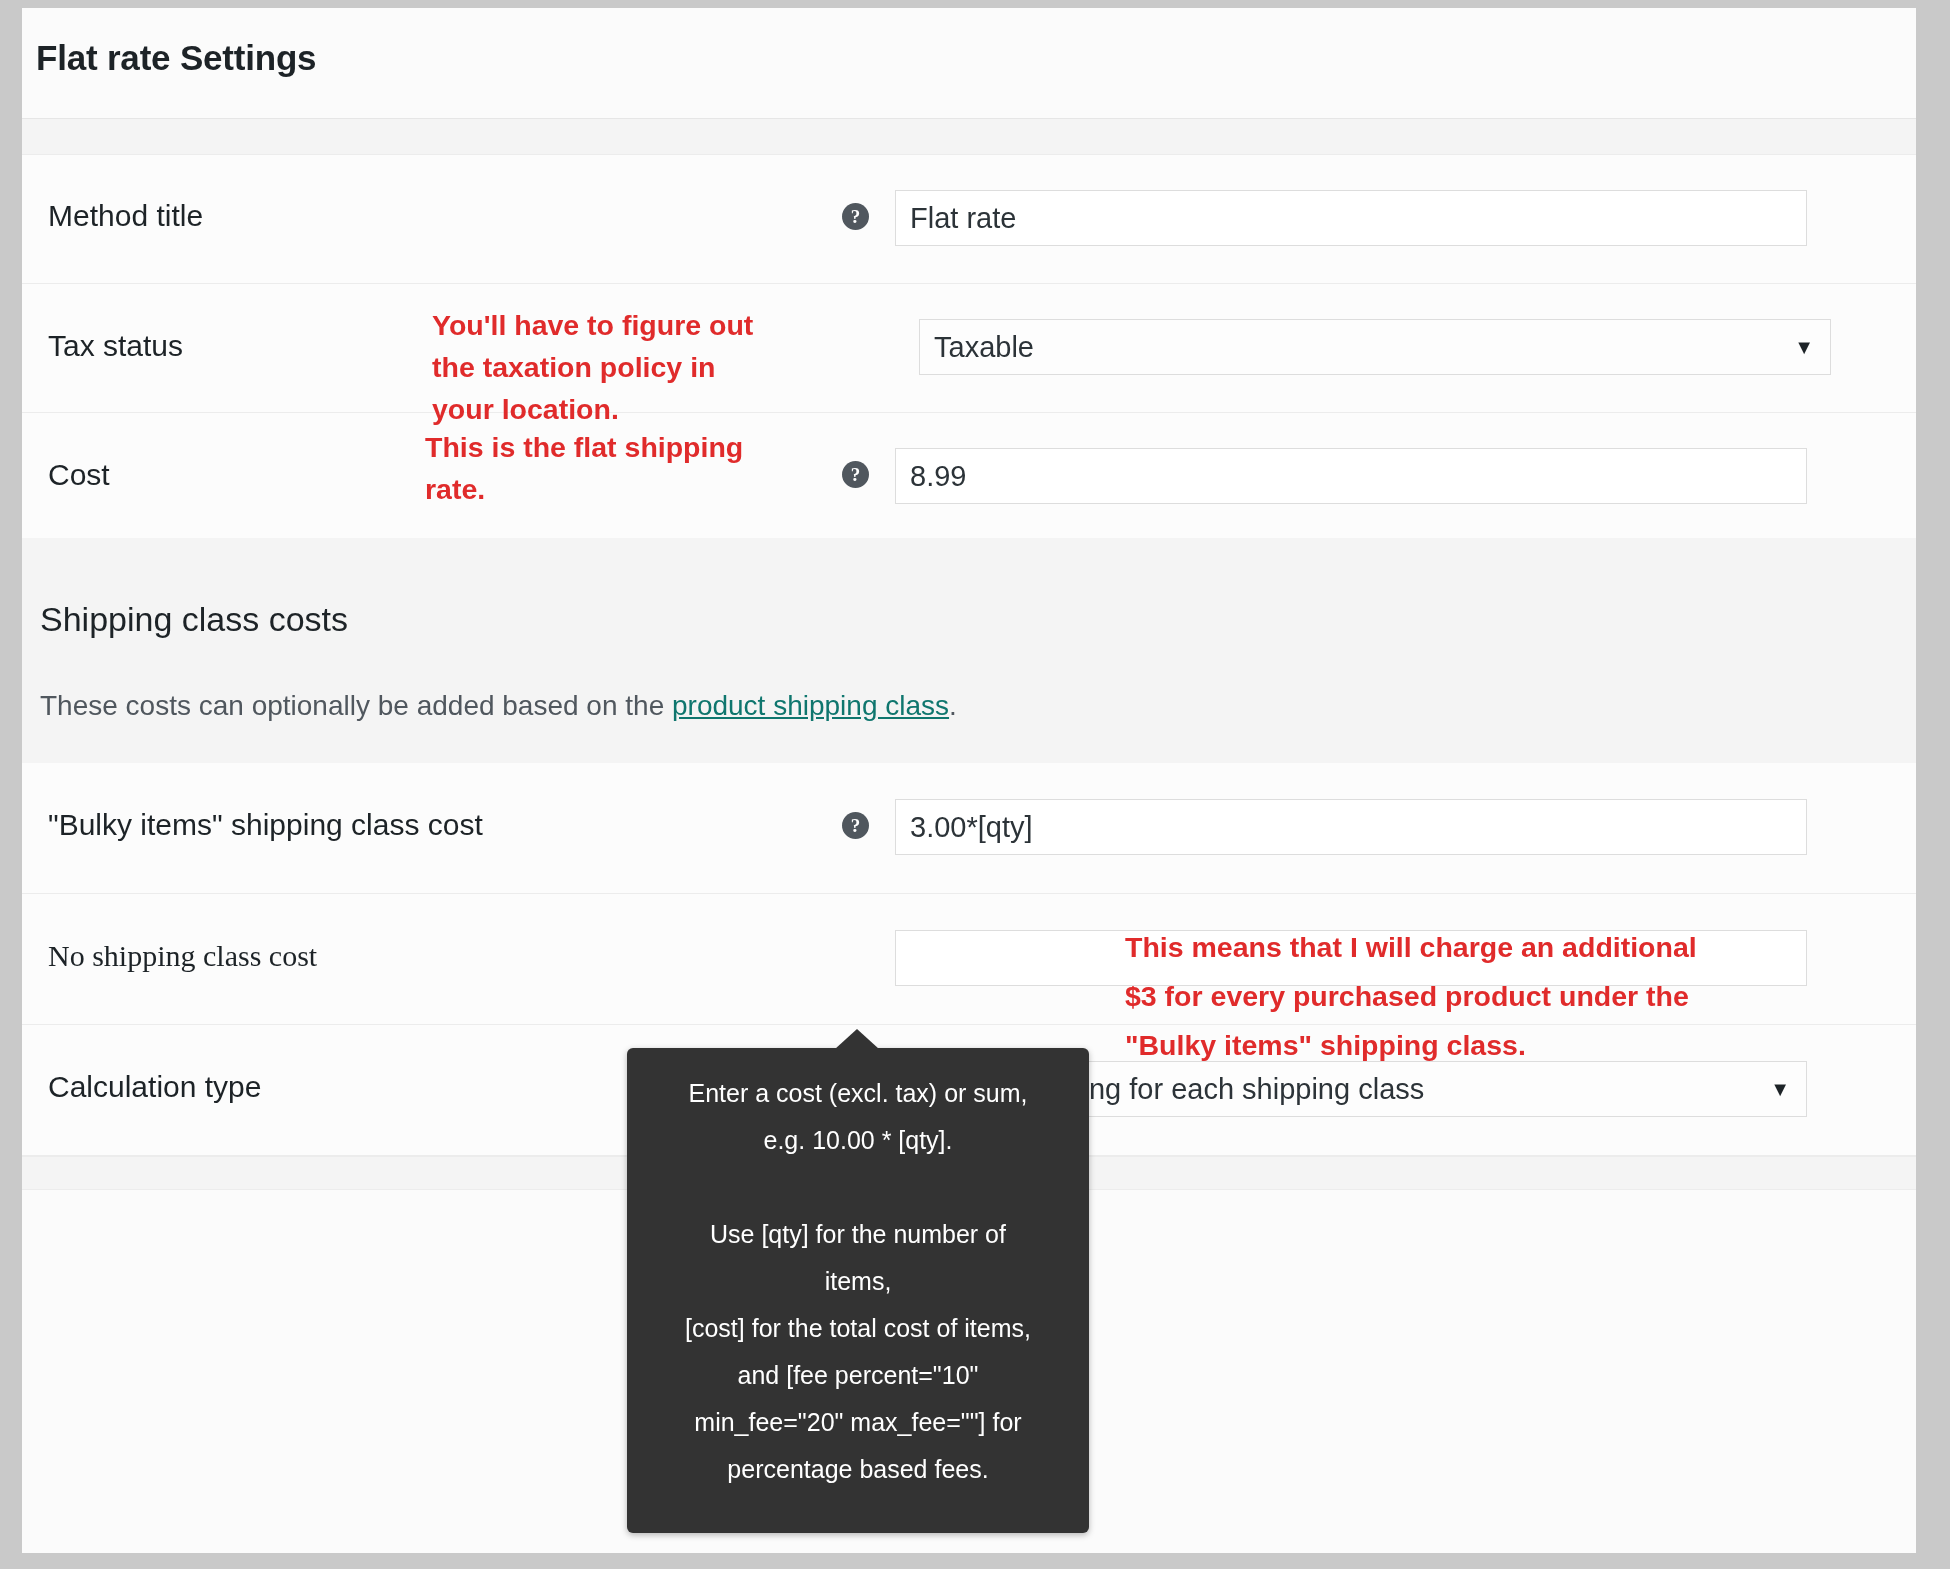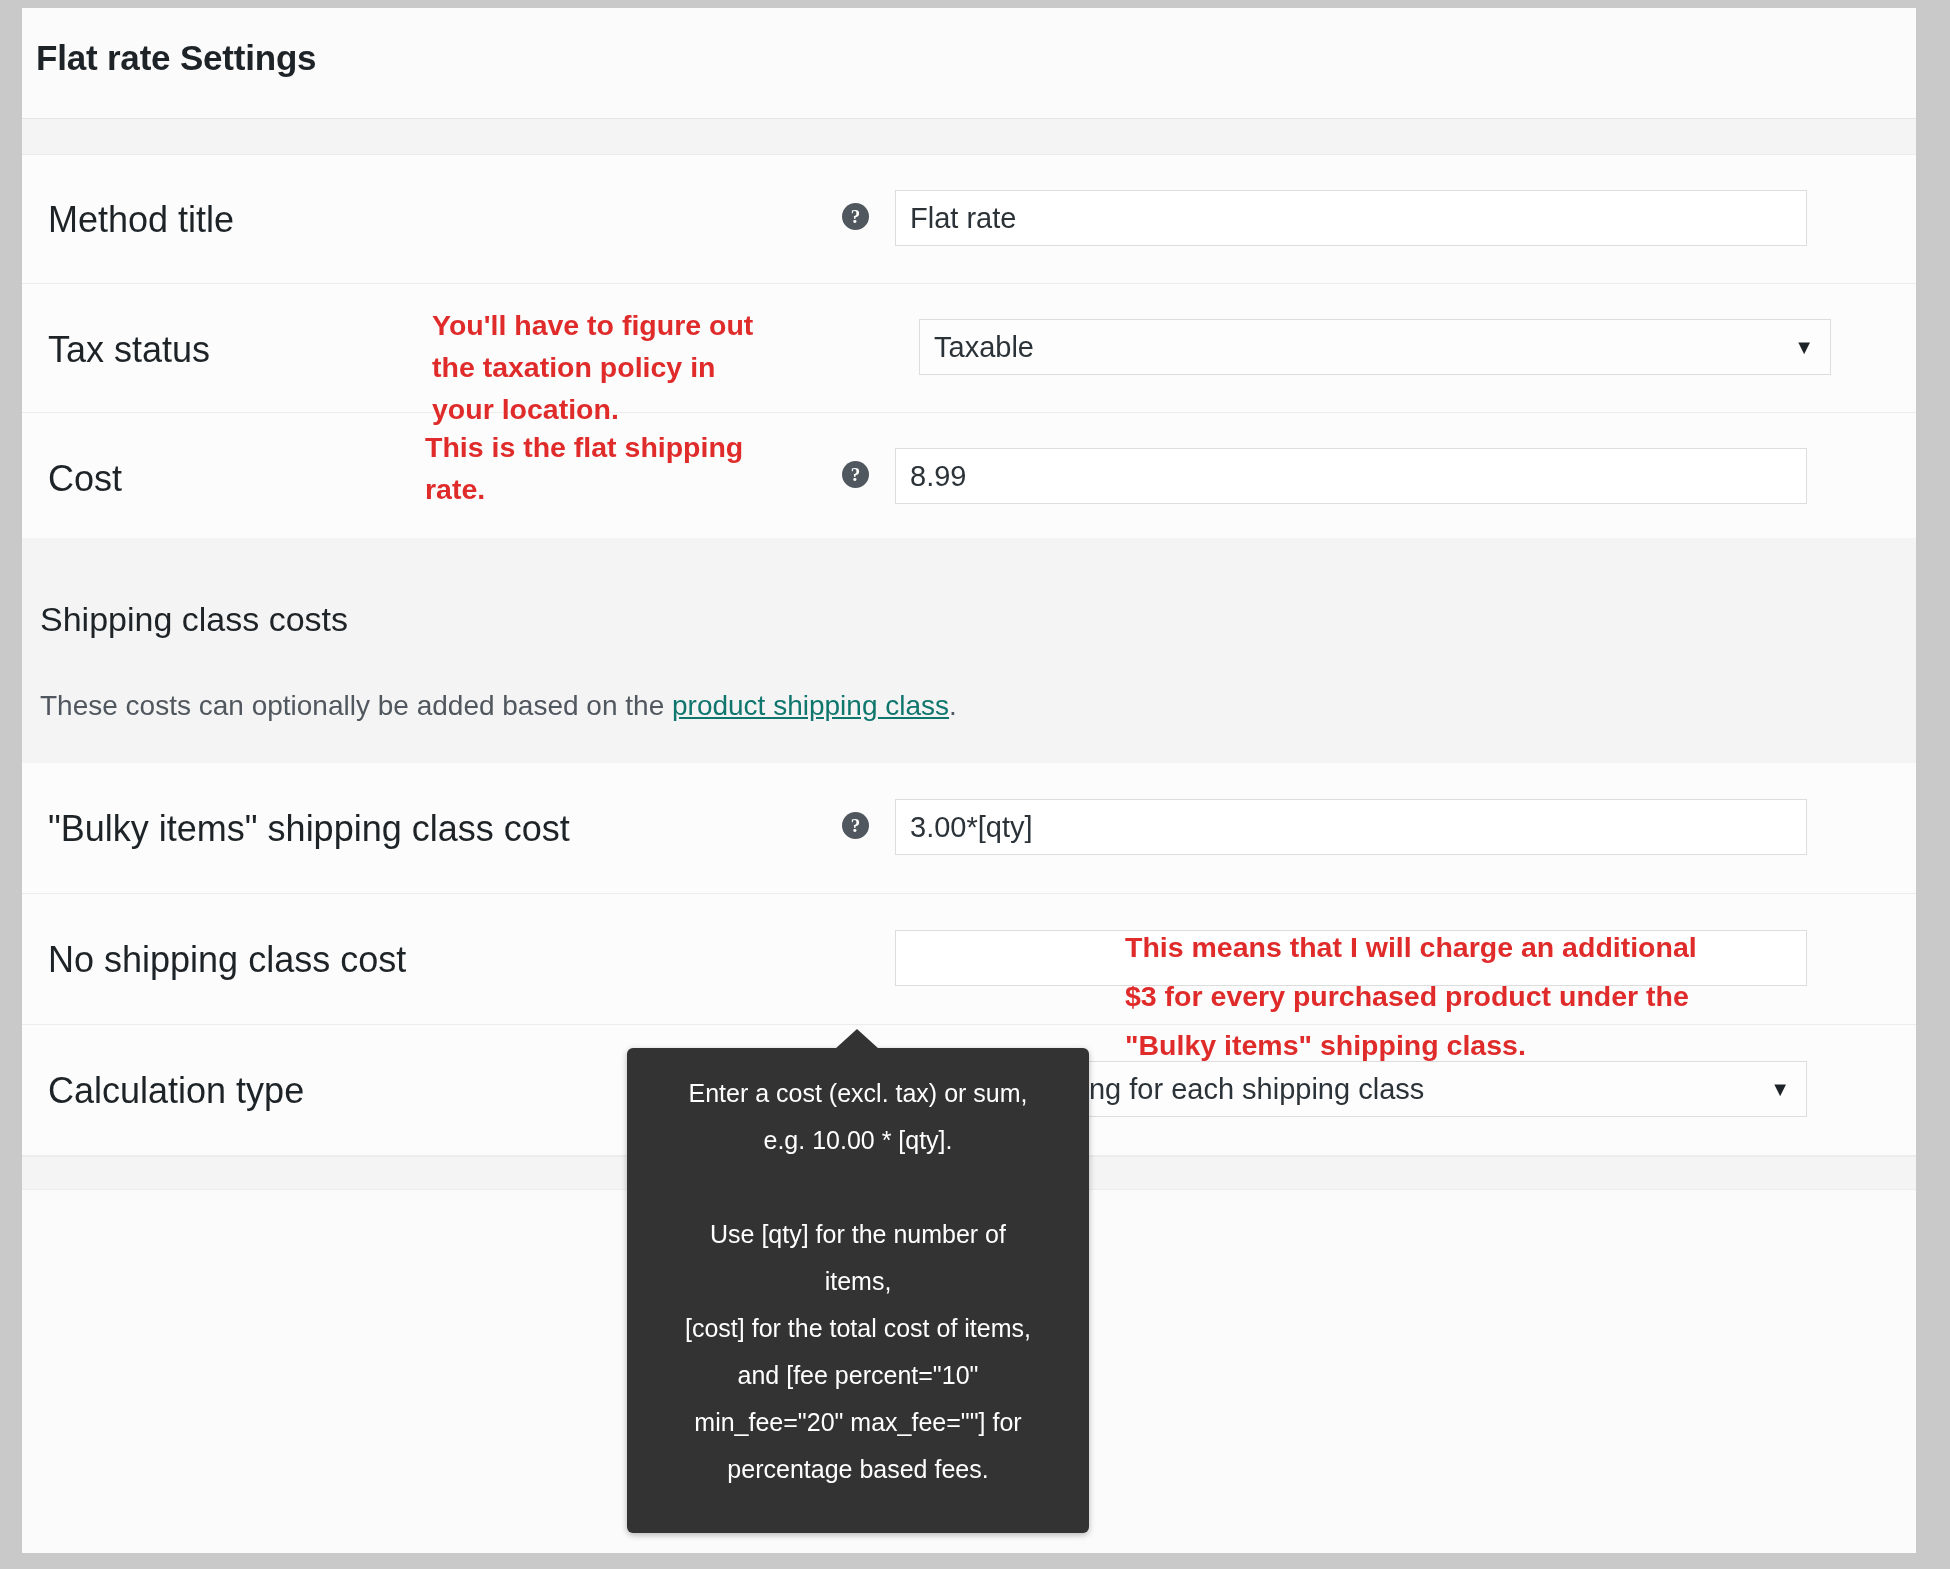--- a/index.html
+++ b/index.html
@@ -68,21 +68,21 @@
     border-bottom: 1px solid #ececec;
     background: #fcfcfc;
   }
   .frow.r1 { height: 128px; }
   .frow.r2 { height: 128px; }
   .frow.r3 { height: 127px; }
 
   .flabel {
     position: absolute;
     left: 26px;
-    font-size: 36px;
+    font-size: 30px;
     color: #1d2327;
     white-space: nowrap;
   }
   .frow.r1 .flabel { top: 44px; }
   .frow.r2 .flabel { top: 45px; }
   .frow.r3 .flabel { top: 45px; }
 
   .help-icon {
     position: absolute;
     width: 27px;
@@ -260,21 +260,21 @@
 
   <div class="form-table" style="top:755px;">
 
     <div class="frow r1" style="height:130px;">
       <div class="flabel" style="top:45px;">"Bulky items" shipping class cost</div>
       <div class="help-icon" style="left:820px; top:49px;">?</div>
       <div class="finput" style="top:36px;">3.00*[qty]</div>
     </div>
 
     <div class="frow r2" style="height:130px;">
-      <div class="flabel" style="top:45px;">No shipping class cost</div>
+      <div class="flabel" style="top:45px;font-family:Liberation Serif, serif;">No shipping class cost</div>
       <div class="finput" style="top:36px;"></div>
     </div>
 
     <div class="frow r3" style="height:130px;">
       <div class="flabel" style="top:45px;">Calculation type</div>
       <div class="fselect" style="top:36px;">
         <span>Charge shipping for each shipping class</span>
         <span class="caret">▼</span>
       </div>
     </div>

